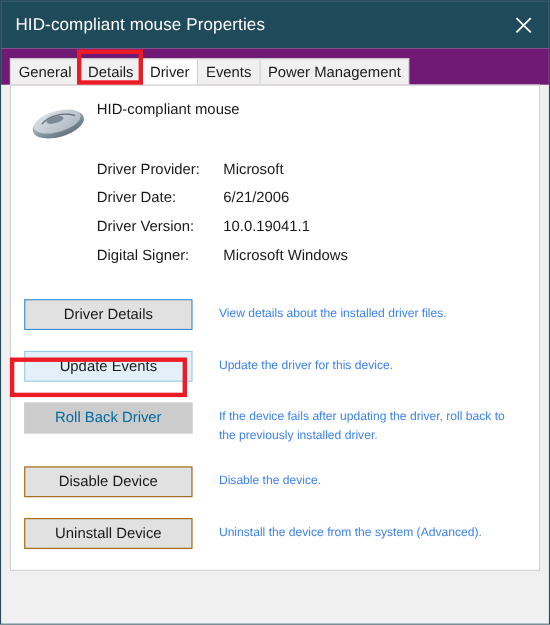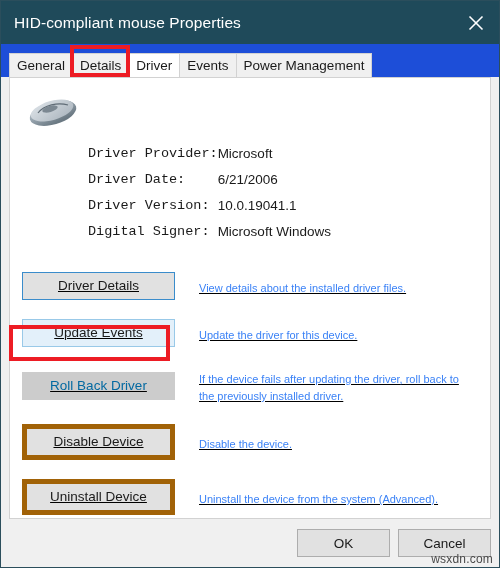--- a/index.html
+++ b/index.html
@@ -50,21 +50,21 @@
     cursor: pointer;
   }
   #close-button svg { display: block; }
 
   
   #tabstrip {
     position: absolute;
     left: 0; top: 43px;
     width: 498px;
     height: 33px;
-    background: #1d4ed8;
+    background: #701a75;
   }
   #tablist {
     position: absolute;
     left: 8px;
     top: 9px;
     display: flex;
     align-items: flex-end;
     height: 24px;
   }
   .tab {
@@ -141,43 +141,42 @@
     top: 68px;
     border-collapse: collapse;
   }
   #info-table td {
     font-size: 13.5px;
     color: #1a1a1a;
     padding: 0 0 11px 0;
     vertical-align: top;
     white-space: nowrap;
   }
-  #info-table td.label { width: 115px; font-family: Liberation Mono, monospace; }
+  #info-table td.label { width: 115px; }
 
   
   #actions {
     position: absolute;
     left: 0;
     top: 194px;
     width: 100%;
   }
   .action-row {
     position: relative;
     display: flex;
-    align-items: center;
+    align-items: flex-start;
     margin-bottom: 19px;
-    text-decoration: underline;
   }
   .action-btn {
     width: 153px;
     min-height: 28px;
     margin-left: 12px;
     flex: 0 0 auto;
     background: #e1e1e1;
-    border: 5px solid #a16207;
+    border: 1px solid #a16207;
     box-sizing: border-box;
     font-family: "Liberation Sans", sans-serif;
     font-size: 13.5px;
     color: #1a1a1a;
     line-height: 26px;
     text-align: center;
     cursor: pointer;
     padding: 0;
   }
   .action-btn.focused {
@@ -291,20 +290,21 @@
               <stop offset="0%" stop-color="#dde3e8"></stop>
               <stop offset="100%" stop-color="#aab4bd"></stop>
             </linearGradient>
           </defs>
           <ellipse cx="27" cy="21" rx="24" ry="11.5" fill="url(#mg)" transform="rotate(-16 27 21)"></ellipse>
           <ellipse cx="26" cy="18.5" rx="22" ry="9.5" fill="url(#mg2)" transform="rotate(-16 26 18.5)"></ellipse>
           <path d="M12 21 C18 13, 32 10, 42 13" stroke="#5f6b75" stroke-width="1.2" fill="none"></path>
           <ellipse cx="24" cy="17" rx="8" ry="3" fill="#7c8892" transform="rotate(-16 24 17)"></ellipse>
         </svg>
       </div>
+      <div id="device-name">HID-compliant mouse</div>
     </div>
 
     <table id="info-table">
       <tbody>
           <tr>
         <td class="label">Driver Provider:</td>
         <td class="value">Microsoft</td>
       </tr>
       <tr>
         <td class="label">Driver Date:</td>
@@ -346,19 +346,14 @@
       <div class="action-row">
         <button class="action-btn">Uninstall Device</button>
         <div class="action-desc">Uninstall the device from the system (Advanced).</div>
       </div>
 
     </div>
   </div>
 
   <div id="update-highlight"></div>
 
-  <div id="footer">
-    <button class="dialog-btn" id="ok-button">OK</button>
-    <button class="dialog-btn" id="cancel-button">Cancel</button>
-    <div id="watermark">wsxdn.com</div>
-  </div>
 
 </div>
 
 </body></html>

